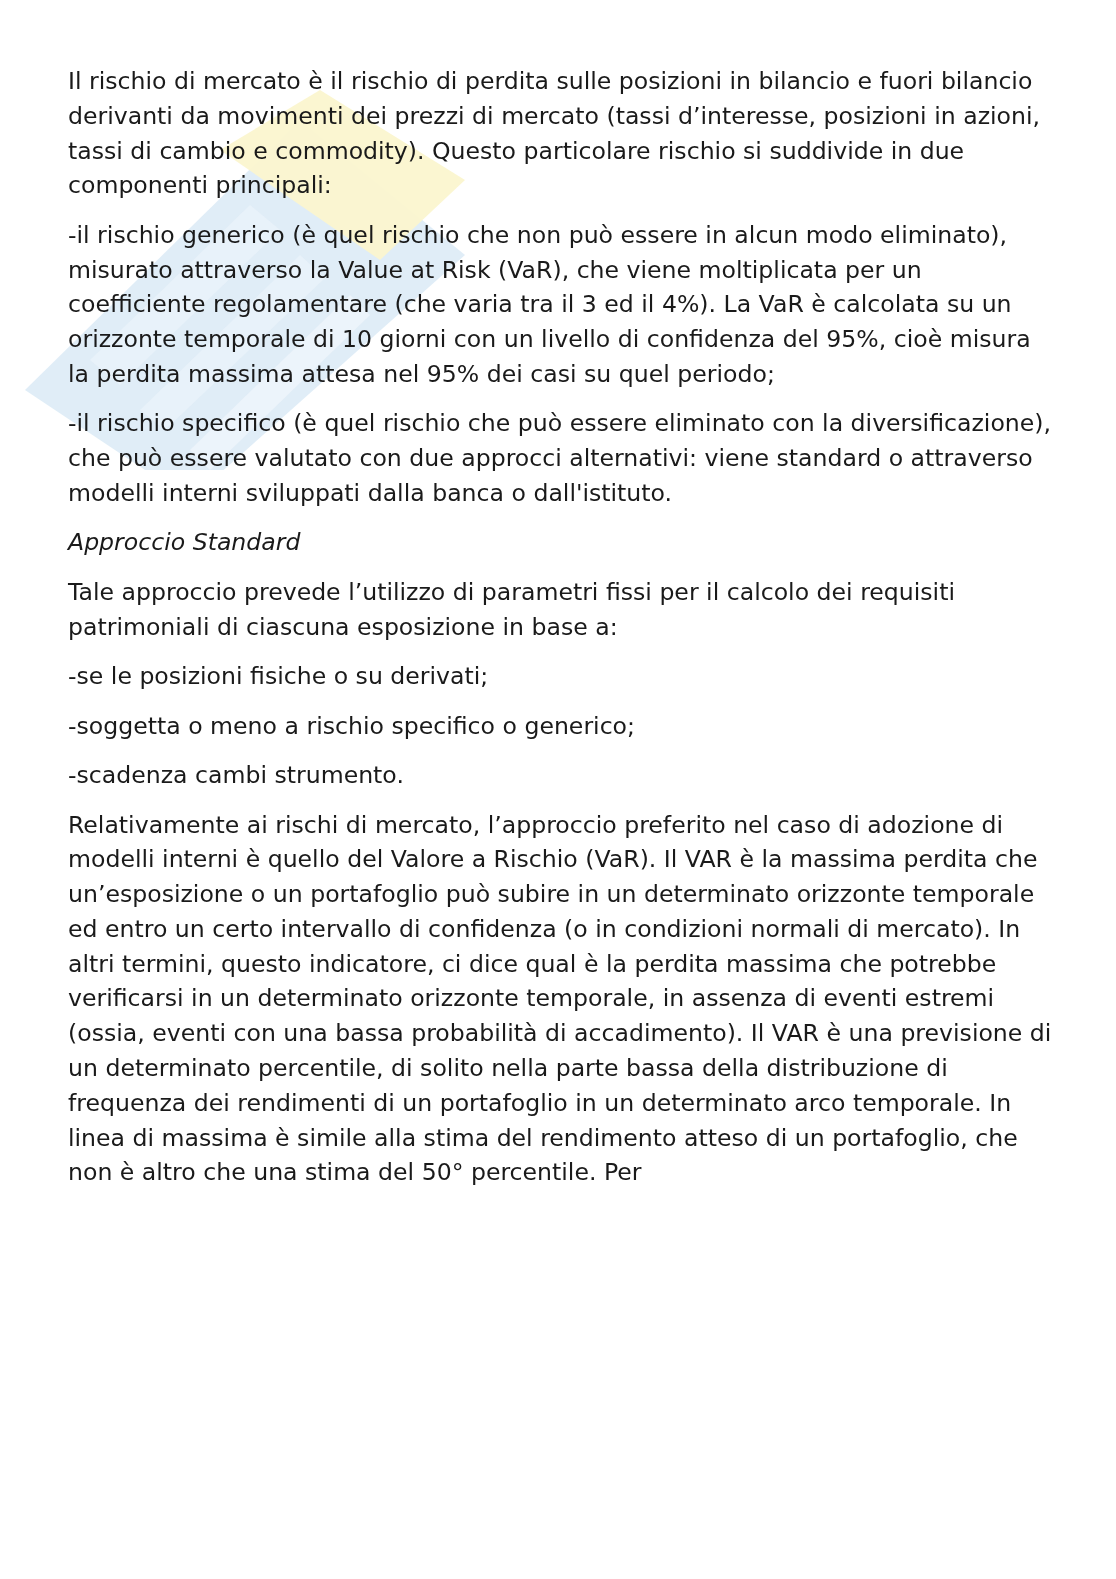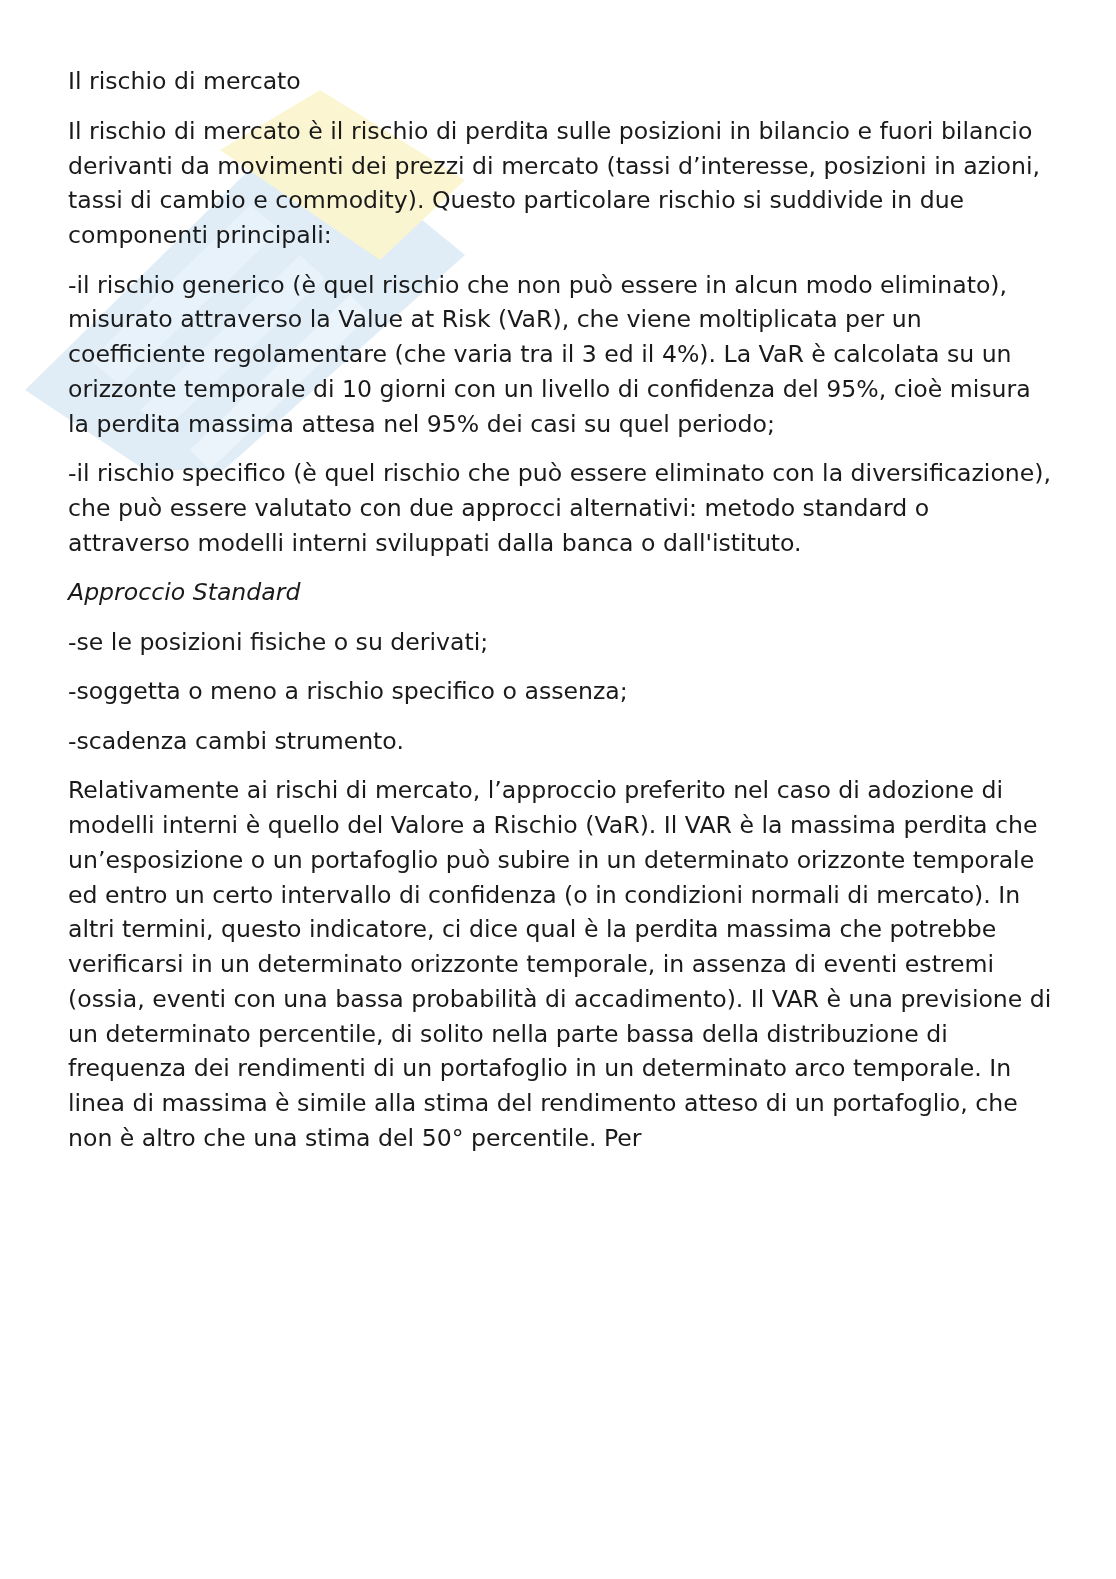--- a/index.html
+++ b/index.html
@@ -28,24 +28,24 @@
   <polygon points="5,360 280,90 445,225 170,470" fill="#dbeaf6" opacity="0.85"></polygon>
 
   <polygon points="200,120 300,60 445,150 360,230" fill="#fbf5cf" opacity="0.95"></polygon>
 
   <polygon points="70,330 230,175 260,200 100,355" fill="#e9f2fa" opacity="0.9"></polygon>
   <polygon points="120,380 280,225 305,248 145,400" fill="#e9f2fa" opacity="0.9"></polygon>
   <polygon points="170,420 330,265 350,285 190,440" fill="#edf4fb" opacity="0.9"></polygon>
 </svg>
 
 <div class="page">
-  <p class="title">Il rischio di mercato</p>
   <p>Il rischio di mercato è il rischio di perdita sulle posizioni in bilancio e fuori bilancio derivanti da movimenti dei prezzi di mercato (tassi d’interesse, posizioni in azioni, tassi di cambio e commodity). Questo particolare rischio si suddivide in due componenti principali:</p>
   <p>-il rischio generico (è quel rischio che non può essere in alcun modo eliminato), misurato attraverso la Value at Risk (VaR), che viene moltiplicata per un coefficiente regolamentare (che varia tra il 3 ed il 4%). La VaR è calcolata su un orizzonte temporale di 10 giorni con un livello di confidenza del 95%, cioè misura la perdita massima attesa nel 95% dei casi su quel periodo;</p>
-  <p>-il rischio specifico (è quel rischio che può essere eliminato con la diversificazione), che può essere valutato con due approcci alternativi: metodo standard o attraverso modelli interni sviluppati dalla banca o dall'istituto.</p>
+  <p>-il rischio specifico (è quel rischio che può essere eliminato con la diversificazione), che può essere valutato con due approcci alternativi: viene standard o attraverso modelli interni sviluppati dalla banca o dall'istituto.</p>
 
   <p class="section">Approccio Standard</p>
+  <p>Tale approccio prevede l’utilizzo di parametri fissi per il calcolo dei requisiti patrimoniali di ciascuna esposizione in base a:</p>
   <p class="list-item">-se le posizioni fisiche o su derivati;</p>
-  <p class="list-item">-soggetta o meno a rischio specifico o assenza;</p>
+  <p class="list-item">-soggetta o meno a rischio specifico o generico;</p>
   <p class="list-item">-scadenza cambi strumento.</p>
 
   <p>Relativamente ai rischi di mercato, l’approccio preferito nel caso di adozione di modelli interni è quello del Valore a Rischio (VaR). Il VAR è la massima perdita che un’esposizione o un portafoglio può subire in un determinato orizzonte temporale ed entro un certo intervallo di confidenza (o in condizioni normali di mercato). In altri termini, questo indicatore, ci dice qual è la perdita massima che potrebbe verificarsi in un determinato orizzonte temporale, in assenza di eventi estremi (ossia, eventi con una bassa probabilità di accadimento). Il VAR è una previsione di un determinato percentile, di solito nella parte bassa della distribuzione di frequenza dei rendimenti di un portafoglio in un determinato arco temporale. In linea di massima è simile alla stima del rendimento atteso di un portafoglio, che non è altro che una stima del 50° percentile. Per</p>
 </div>
 
 </body></html>

